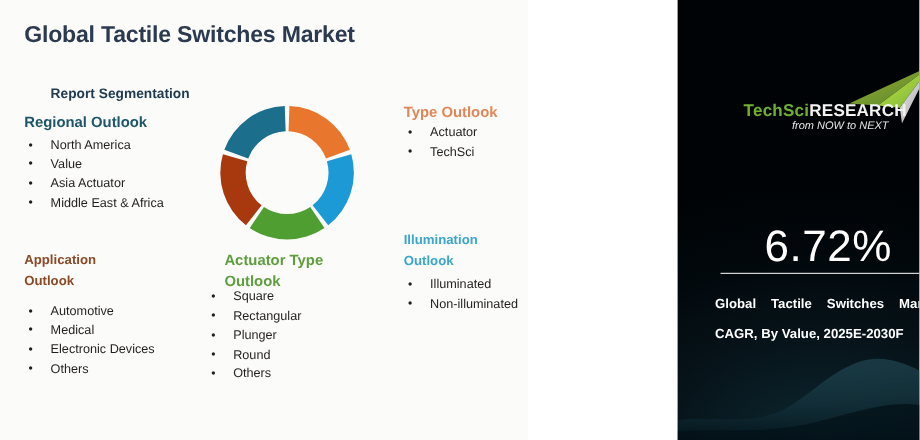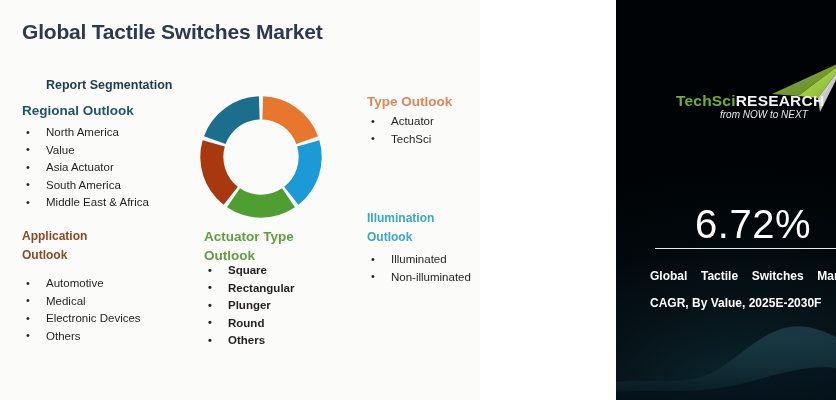--- a/index.html
+++ b/index.html
@@ -81,21 +81,21 @@
   }
   #application-outlook-list {
     position: absolute; left: 22px; top: 275px;
   }
 
   #actuator-outlook-heading {
     position: absolute; left: 204px; top: 227px;
     color: #5f9e3f; font-size: 13.5px;
   }
   #actuator-outlook-list {
-    position: absolute; left: 204px; top: 262px; font-weight: bold;
+    position: absolute; left: 188px; top: 262px;
   }
 
   #type-outlook-heading {
     position: absolute; left: 367px; top: 92px;
     color: #e0875a; font-size: 13.5px;
   }
   #type-outlook-list {
     position: absolute; left: 367px; top: 113px;
   }
   #illumination-outlook-heading {
@@ -194,21 +194,20 @@
 
     <div id="page-title">Global Tactile Switches Market</div>
 
     <div id="report-segmentation-heading" class="seg-heading">Report Segmentation</div>
 
     <div id="regional-outlook-heading" class="seg-heading">Regional Outlook</div>
     <ul id="regional-outlook-list" class="bullet-list">
       <li>North America</li>
       <li>Value</li>
       <li>Asia Actuator</li>
-      <li>South America</li>
       <li>Middle East &amp;  Africa</li>
     </ul>
 
     <div id="application-outlook-heading" class="seg-heading">Application
 Outlook</div>
     <ul id="application-outlook-list" class="bullet-list">
       <li>Automotive</li>
       <li>Medical</li>
       <li>Electronic Devices</li>
       <li>Others</li>

